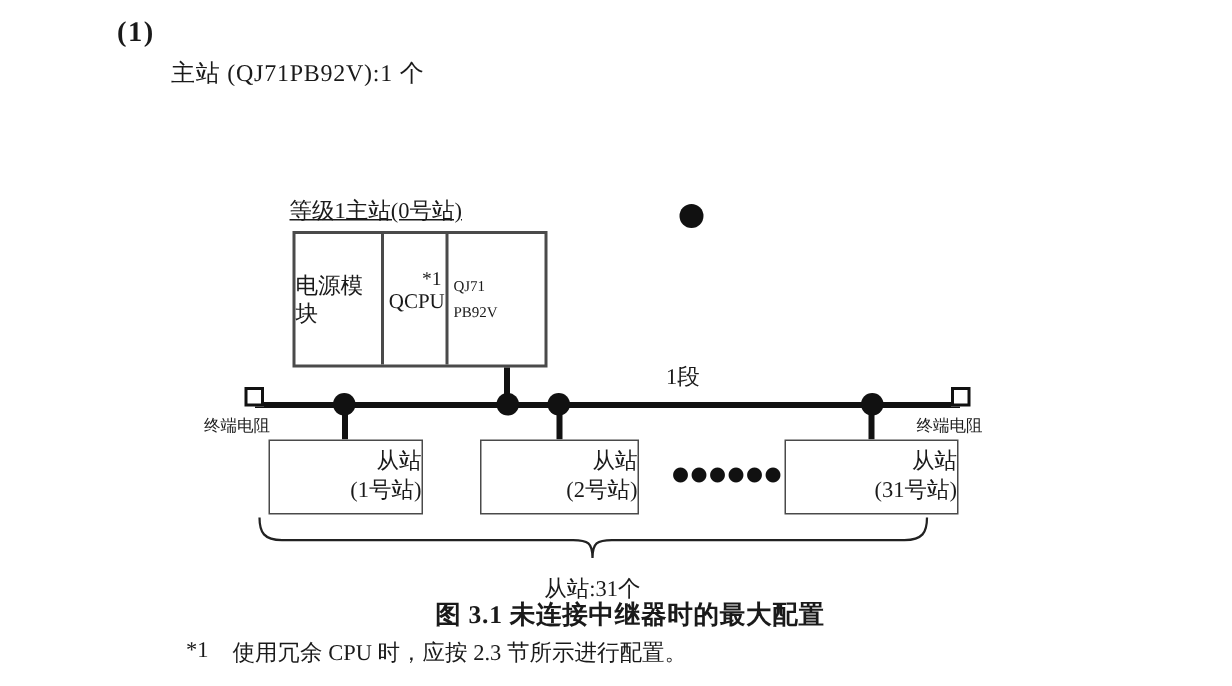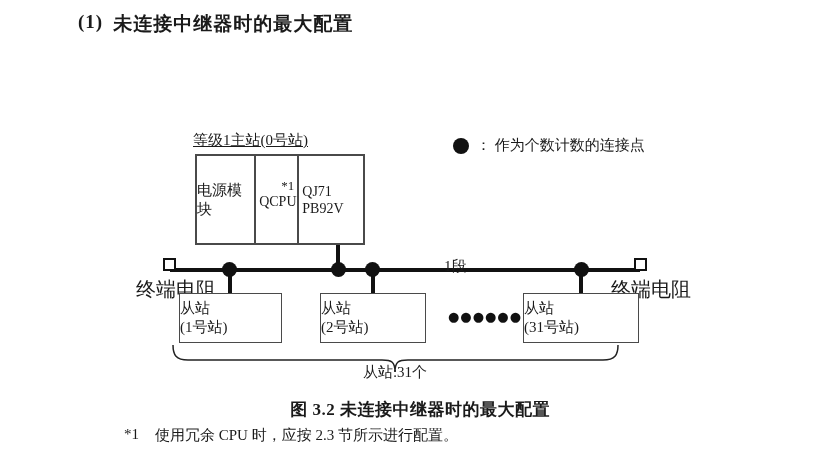--- a/index.html
+++ b/index.html
@@ -51,21 +51,21 @@
   .mcell + .mcell { border-left: 2px solid #4a4a4a; }
   .cell-power {
     width: 64px; display: flex; align-items: center; justify-content: center;
     font-size: 15px;
   }
   .cell-cpu { width: 48px; font-size: 14px; }
   .cpu-note { position: absolute; top: 22px; right: 3px; font-size: 13px; }
   .cpu-name { position: absolute; top: 38px; left: 3px; }
   .cell-pb {
     width: 73px; display: flex; flex-direction: column; justify-content: center;
-    padding-left: 3px; font-size: 14px; line-height: 17px;
+    padding-left: 3px; font-size: 10px; line-height: 17px;
   }
 
   
   .bus-line {
     position: absolute; left: 170px; top: 268px;
     width: 470px; height: 4px; background: #111111;
   }
   .stub { position: absolute; width: 4px; background: #111111; }
   .stub-master { left: 336px; top: 245px; height: 25px; }
   .stub-s1 { left: 228px; top: 270px; height: 23px; }
@@ -80,46 +80,46 @@
   .dot-m { left: 331px; }
   .dot-2 { left: 365px; }
   .dot-31 { left: 574px; }
   .terminator {
     position: absolute; top: 258px;
     width: 13px; height: 13px;
     background: #ffffff; border: 2px solid #111111; z-index: 3;
   }
   .term-left { left: 163px; }
   .term-right { left: 634px; }
-  .term-label { position: absolute; top: 276px; font-size: 20px; }
+  .term-label { position: absolute; top: 276px; font-size: 11px; }
   .term-label.left { left: 136px; }
   .term-label.right { left: 611px; }
-  .segment-label { position: absolute; left: 444px; top: 257px; font-size: 15px; }
+  .segment-label { position: absolute; left: 444px; top: 242px; font-size: 15px; }
 
   
   .slave-box {
     position: absolute; top: 293px; height: 50px;
     border: 1.5px solid #4a4a4a; background: #ffffff;
-    display: flex; flex-direction: column; justify-content: center; align-items: flex-start;
+    display: flex; flex-direction: column; justify-content: center; align-items: flex-end;
     font-size: 15px; line-height: 19px; text-align: center;
   }
   .slave-1 { left: 179px; width: 103px; }
   .slave-2 { left: 320px; width: 106px; }
   .slave-31 { left: 523px; width: 116px; }
   .ellipsis {
     position: absolute; left: 448px; top: 309px; width: 68px;
     font-size: 13px; letter-spacing: 1px; color: #111111;
     font-family: "DejaVu Sans", sans-serif;
     text-align: center;
   }
 
   
   .brace-svg { position: absolute; left: 170px; top: 340px; }
   .brace-label {
-    position: absolute; left: 345px; top: 363px; width: 100px;
+    position: absolute; left: 345px; top: 383px; width: 100px;
     text-align: center; font-size: 15px;
   }
 
   
   .caption {
     position: absolute; left: 270px; top: 398px; width: 300px;
     text-align: center; font-size: 17px; font-weight: bold;
     letter-spacing: 0.5px;
   }
   .footnote {
@@ -128,28 +128,27 @@
   }
   .footnote .marker { margin-right: 16px; }
 </style>
 </head>
 <body>
 
 <div class="page">
 
   <div class="heading">
     <span>(1)</span>
-    <span>未连接中继器时的最大配置</span>
   </div>
+  <div class="spec-line master">主站 (QJ71PB92V):1 个</div>
 
   <div>
 
     <div class="legend">
       <span class="legend-dot"></span>
-      <span>： 作为个数计数的连接点</span>
     </div>
 
     <div class="master-label">等级1主站(0号站)</div>
     <div class="master-box">
       <div class="mcell cell-power">
         <span>电源模块</span>
       </div>
       <div class="mcell cell-cpu">
         <span class="cpu-note">*1</span>
         <span class="cpu-name">QCPU</span>
@@ -191,19 +190,19 @@
     </div>
     <div class="ellipsis">●●●●●●</div>
 
     <svg class="brace-svg" width="455" height="36" viewBox="0 0 455 36">
       <path d="M 3 5 C 3 15, 6 20, 18 20 L 212 20 C 222 20, 225 22, 225 32
                C 225 22, 228 20, 238 20 L 433 20 C 445 20, 448 15, 448 5" fill="none" stroke="#222222" stroke-width="1.5"></path>
     </svg>
     <div class="brace-label">从站:31个</div>
   </div>
 
-  <div class="caption">图 3.2 未连接中继器时的最大配置</div>
+  <div class="caption">图 3.1 未连接中继器时的最大配置</div>
   <div class="footnote">
     <span class="marker">*1</span>
     <span>使用冗余 CPU 时，应按 2.3 节所示进行配置。</span>
   </div>
 
 </div>
 
 </body></html>

